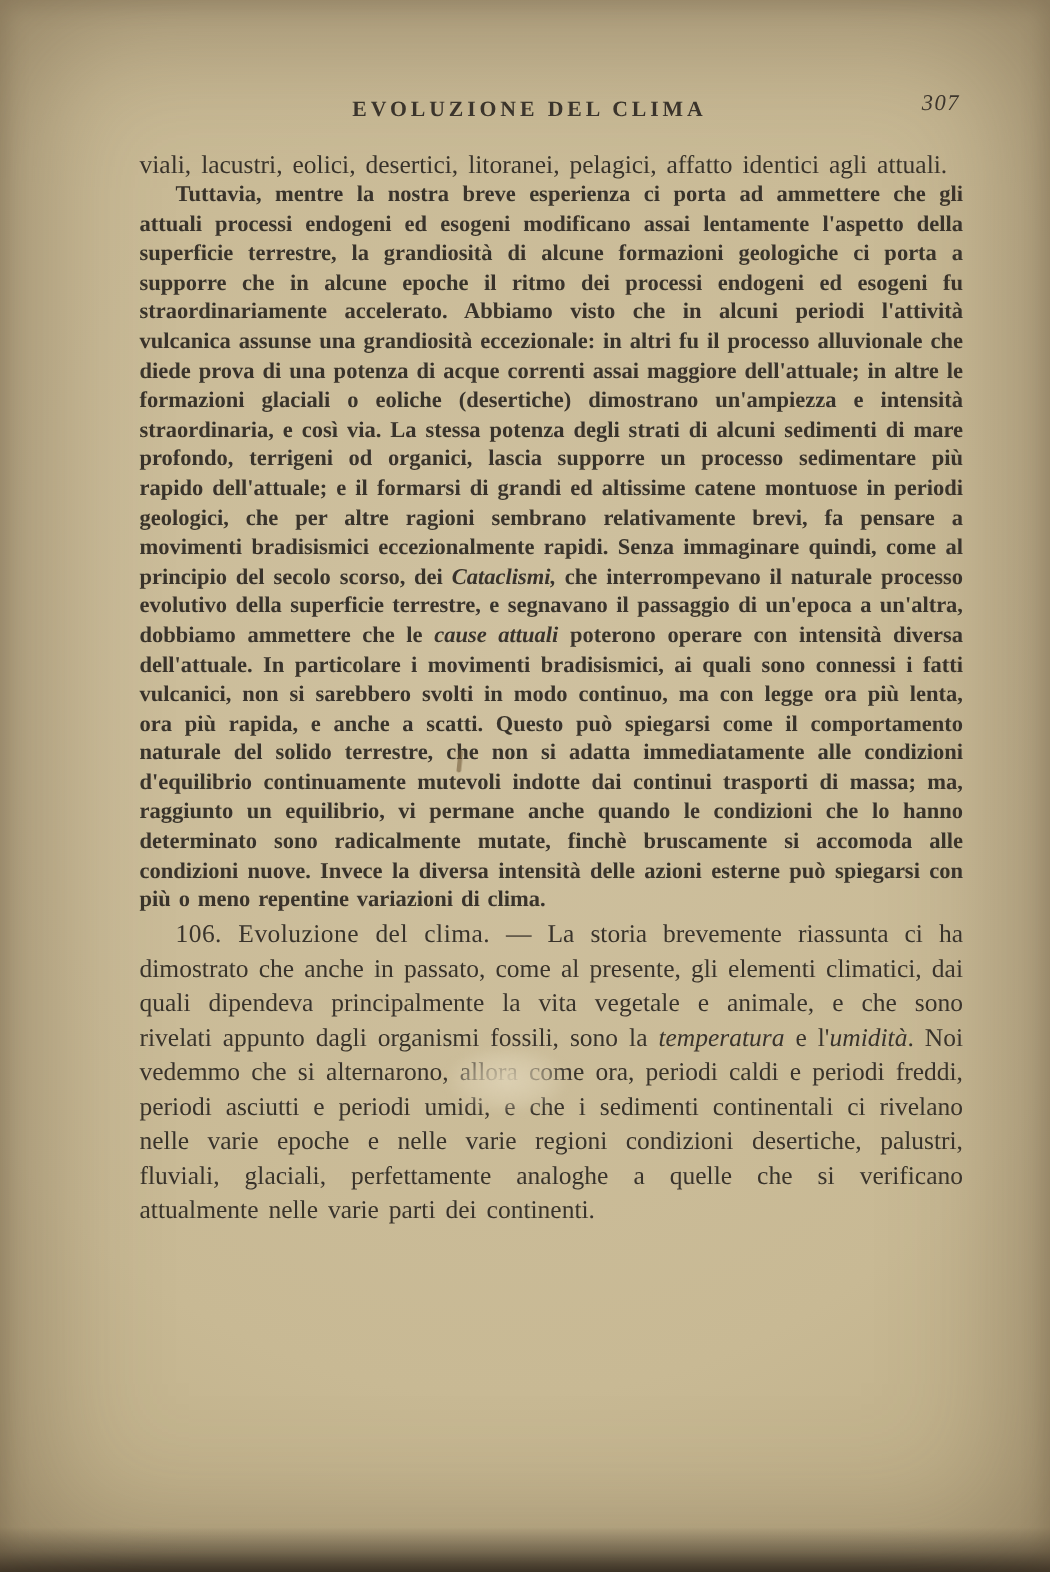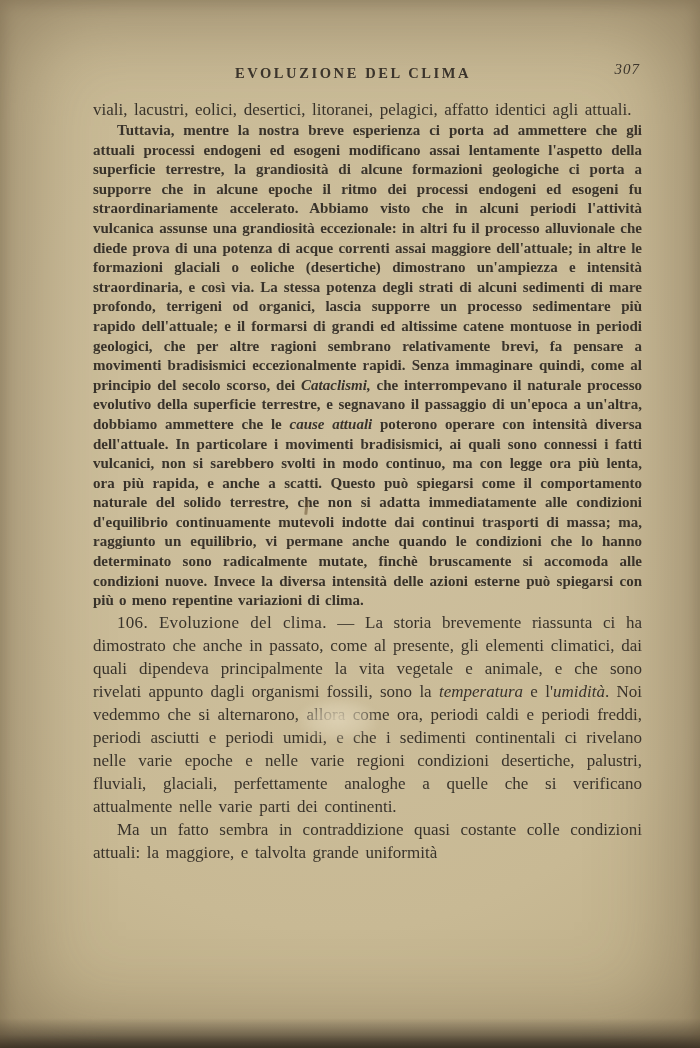--- a/index.html
+++ b/index.html
@@ -54,20 +54,19 @@
 
   <header class="running-head">
     <span class="head-title">EVOLUZIONE DEL CLIMA</span>
     <span class="page-number">307</span>
   </header>
 
   <main class="text-block">
     <p class="size-normal"><span>viali, lacustri, eolici, desertici, litoranei, pelagici, affatto identici agli attuali.</span></p>
     <p class="size-small indent gap-a"><span>Tuttavia, mentre la nostra breve esperienza ci porta ad ammettere che gli attuali processi endogeni ed esogeni modificano assai lentamente l'aspetto della superficie terrestre, la grandiosità di alcune formazioni geologiche ci porta a supporre che in alcune epoche il ritmo dei processi endogeni ed esogeni fu straordinariamente accelerato. Abbiamo visto che in alcuni periodi l'attività vulcanica assunse una grandiosità eccezionale: in altri fu il processo alluvionale che diede prova di una potenza di acque correnti assai maggiore dell'attuale; in altre le formazioni glaciali o eoliche (desertiche) dimostrano un'ampiezza e intensità straordinaria, e così via. La stessa potenza degli strati di alcuni sedimenti di mare profondo, terrigeni od organici, lascia supporre un processo sedimentare più rapido dell'attuale; e il formarsi di grandi ed altissime catene montuose in periodi geologici, che per altre ragioni sembrano relativamente brevi, fa pensare a movimenti bradisismici eccezionalmente rapidi. Senza immaginare quindi, come al principio del secolo scorso, dei </span><span class="italic">Cataclismi,</span><span> che interrompevano il naturale processo evolutivo della superficie terrestre, e segnavano il passaggio di un'epoca a un'altra, dobbiamo ammettere che le </span><span class="italic">cause attuali</span><span> poterono operare con intensità diversa dell'attuale. In particolare i movimenti bradisismici, ai quali sono connessi i fatti vulcanici, non si sarebbero svolti in modo continuo, ma con legge ora più lenta, ora più rapida, e anche a scatti. Questo può spiegarsi come il comportamento naturale del solido terrestre, che non si adatta immediatamente alle condizioni d'equilibrio continuamente mutevoli indotte dai continui trasporti di massa; ma, raggiunto un equilibrio, vi permane anche quando le condizioni che lo hanno determinato sono radicalmente mutate, finchè bruscamente si accomoda alle condizioni nuove. Invece la diversa intensità delle azioni esterne può spiegarsi con più o meno repentine variazioni di clima.</span></p>
     <p class="size-normal indent gap-b"><span class="bold">106. Evoluzione del clima.</span><span> — La storia brevemente riassunta ci ha dimostrato che anche in passato, come al presente, gli elementi climatici, dai quali dipendeva principalmente la vita vegetale e animale, e che sono rivelati appunto dagli organismi fossili, sono la </span><span class="italic">temperatura</span><span> e l'</span><span class="italic">umidità</span><span>. Noi vedemmo che si alternarono, allora come ora, periodi caldi e periodi freddi, periodi asciutti e periodi umidi, e che i sedimenti continentali ci rivelano nelle varie epoche e nelle varie regioni condizioni desertiche, palustri, fluviali, glaciali, perfettamente analoghe a quelle che si verificano attualmente nelle varie parti dei continenti.</span></p>
-    <p class="size-normal indent"><span>Ma un fatto sembra in contraddizione quasi costante colle condizioni attuali: la maggiore, e talvolta grande uniformità</span></p>
   </main>
 
   <div class="stain-smudge"></div>
   <div class="stain-mark"></div>
   <div class="bottom-edge"></div>
 
 </div>
 
 </body></html>

